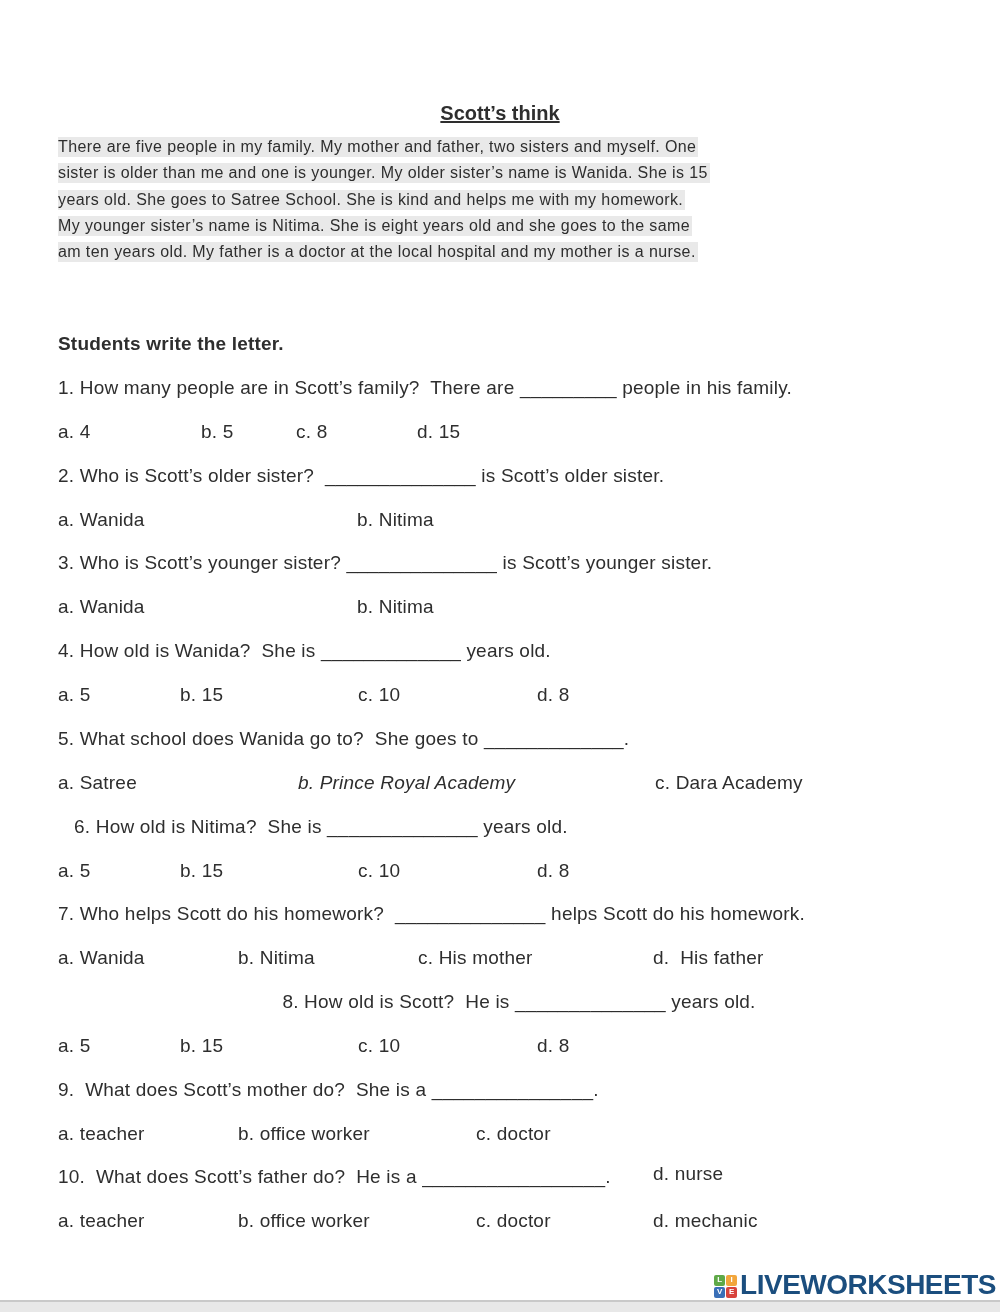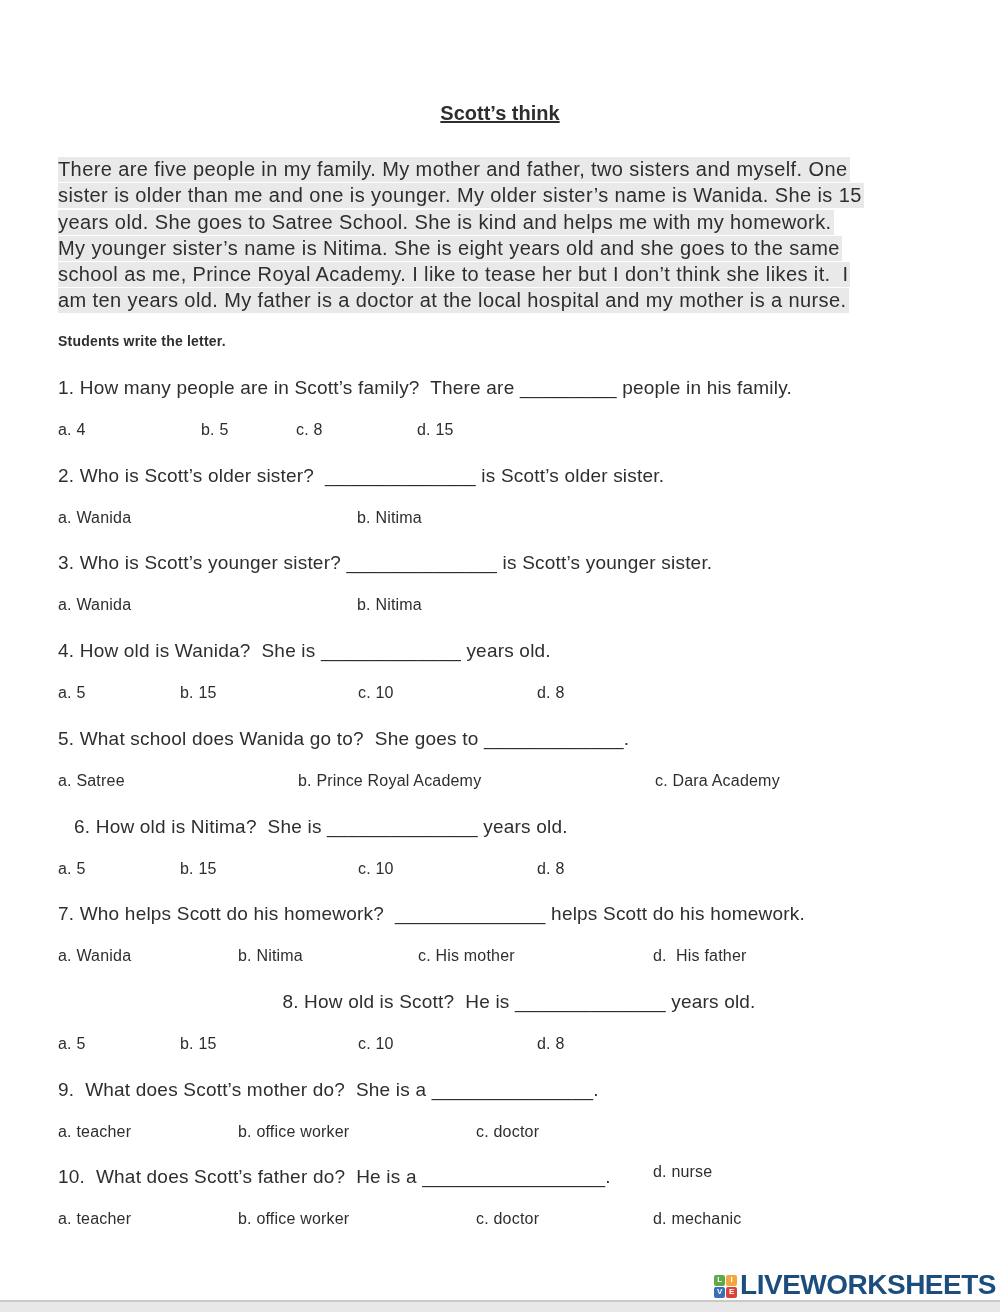--- a/index.html
+++ b/index.html
@@ -18,40 +18,40 @@
     text-decoration:underline;
     letter-spacing:0.2px;
   }
   .subtitle {
     position:absolute; top:102px; left:0; right:0;
     text-align:center;
     font-size:20px; font-weight:600;
     text-decoration:underline;
   }
   .passage {
-    position:absolute; top:156px; left:58px; width:890px;
-    font-size:20px; line-height:26.3px;
+    position:absolute; top:134px; left:58px; width:890px;
+    font-size:16px; line-height:26.3px;
     letter-spacing:0.4px;
   }
   .pline { white-space:pre; }
   .pline .hl { background:#e9e9e9; padding:1px 2px 2px 0; }
   .instruction {
     position:absolute; top:333px; left:58px;
-    font-size:14px; font-weight:bold;
+    font-size:19px; font-weight:bold;
     letter-spacing:0.2px;
     text-align:center;
   }
   .qline {
     position:absolute; left:58px; right:20px;
     font-size:19px; white-space:pre;
     letter-spacing:0.2px;
   }
   .oline {
     position:absolute; left:0; right:0; height:26px;
-    font-size:16px;
+    font-size:19px;
     letter-spacing:0.2px;
   }
   .oline .opt { position:absolute; top:0; white-space:pre; }
   .footer-logo {
     position:absolute; top:1269px; right:4px;
     display:flex; align-items:center; gap:3px;
   }
   .logo-grid {
     display:grid;
     grid-template-columns:11px 11px;
@@ -79,21 +79,20 @@
 </head>
 <body>
 
 <div class="page">
   <div class="subtitle">Scott’s think</div>
   <div class="passage" id="passage">
       <div class="pline"><span class="hl">There are five people in my family. My mother and father, two sisters and myself. One</span></div>
       <div class="pline"><span class="hl">sister is older than me and one is younger. My older sister’s name is Wanida. She is 15</span></div>
       <div class="pline"><span class="hl">years old. She goes to Satree School. She is kind and helps me with my homework.</span></div>
       <div class="pline"><span class="hl">My younger sister’s name is Nitima. She is eight years old and she goes to the same</span></div>
-      <div class="pline"><span class="hl">school as me, Prince Royal Academy. I like to tease her but I don’t think she likes it.  I</span></div>
       <div class="pline"><span class="hl">am ten years old. My father is a doctor at the local hospital and my mother is a nurse.</span></div>
     </div>
   <div class="instruction">Students write the letter.</div>
   <div id="questions">
       <div class="qline" style="top: 377px;">1. How many people are in Scott’s family?  There are _________ people in his family.</div>
       <div class="oline" style="top: 421px;">
         <span class="opt" style="left: 58px;">a. 4</span>
         <span class="opt" style="left: 188px; margin-left: 13px;">b. 5</span>
         <span class="opt" style="left: 296px;">c. 8</span>
         <span class="opt" style="left: 417px;">d. 15</span>
@@ -111,21 +110,21 @@
       <div class="qline" style="top: 640.1px;">4. How old is Wanida?  She is _____________ years old.</div>
       <div class="oline" style="top: 684.1px;">
         <span class="opt" style="left: 58px;">a. 5</span>
         <span class="opt" style="left: 180px;">b. 15</span>
         <span class="opt" style="left: 358px;">c. 10</span>
         <span class="opt" style="left: 537px;">d. 8</span>
       </div>
       <div class="qline" style="top: 727.8px;">5. What school does Wanida go to?  She goes to _____________.</div>
       <div class="oline" style="top: 771.8px;">
         <span class="opt" style="left: 58px;">a. Satree</span>
-        <span class="opt" style="left: 298px;">b. Prince Royal Academy</span>
+        <span class="opt" style="left: 298px; font-style: italic;">b. Prince Royal Academy</span>
         <span class="opt" style="left: 655px;">c. Dara Academy</span>
       </div>
       <div class="qline" style="top: 815.5px; margin-left: 16px;">6. How old is Nitima?  She is ______________ years old.</div>
       <div class="oline" style="top: 859.5px;">
         <span class="opt" style="left: 58px;">a. 5</span>
         <span class="opt" style="left: 180px;">b. 15</span>
         <span class="opt" style="left: 358px;">c. 10</span>
         <span class="opt" style="left: 537px;">d. 8</span>
       </div>
       <div class="qline" style="top: 903.2px;">7. Who helps Scott do his homework?  ______________ helps Scott do his homework.</div>

